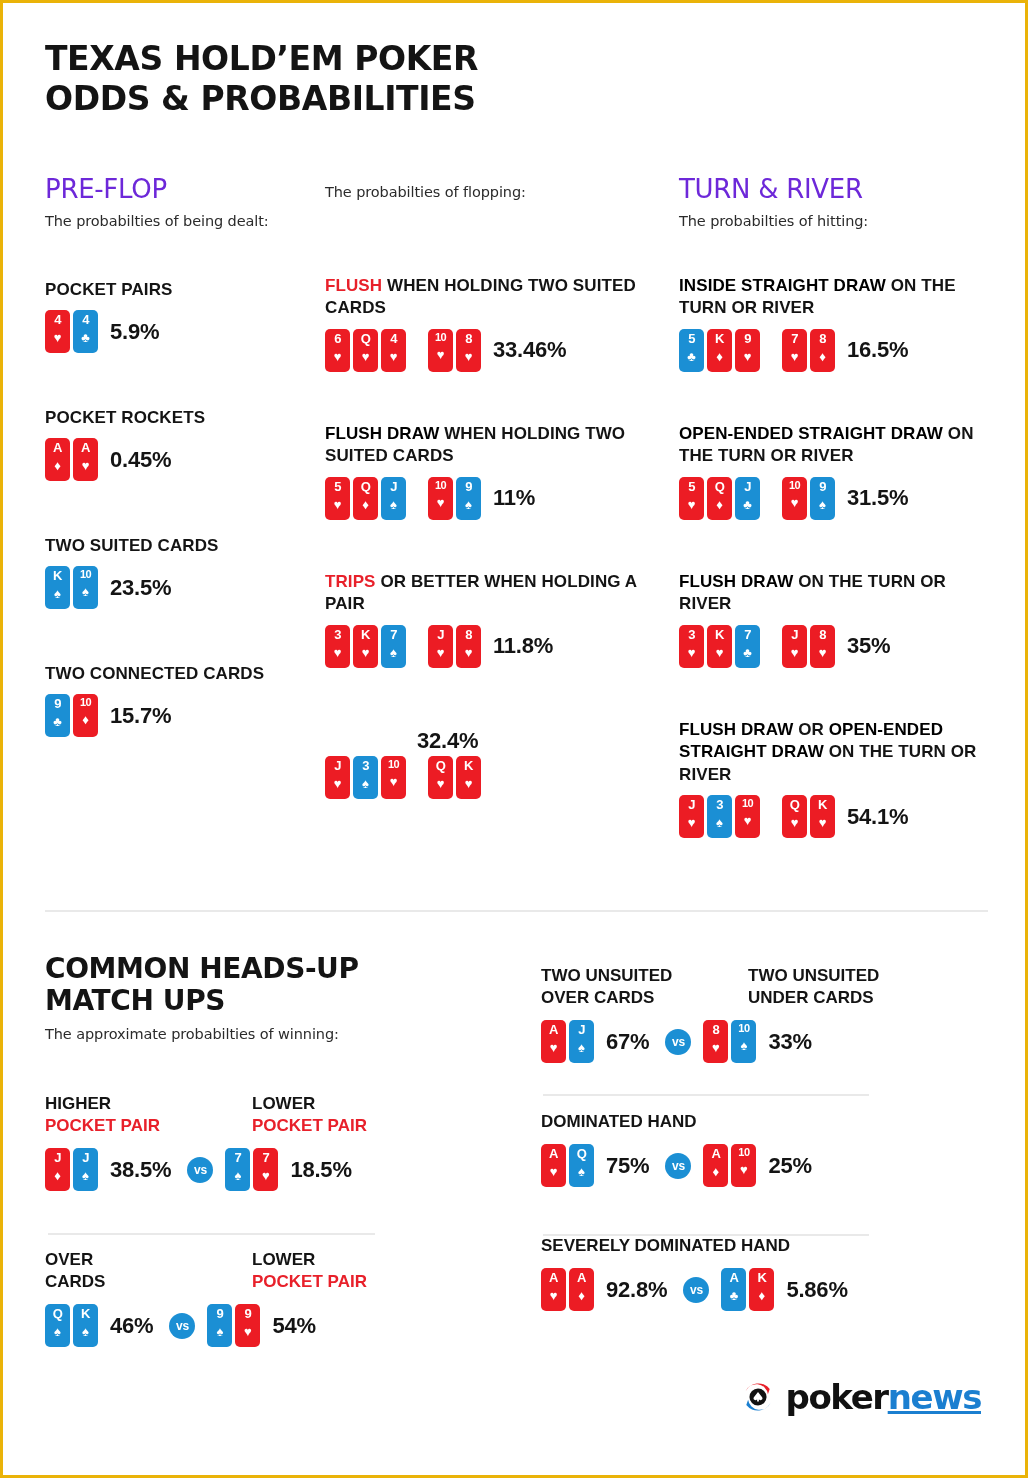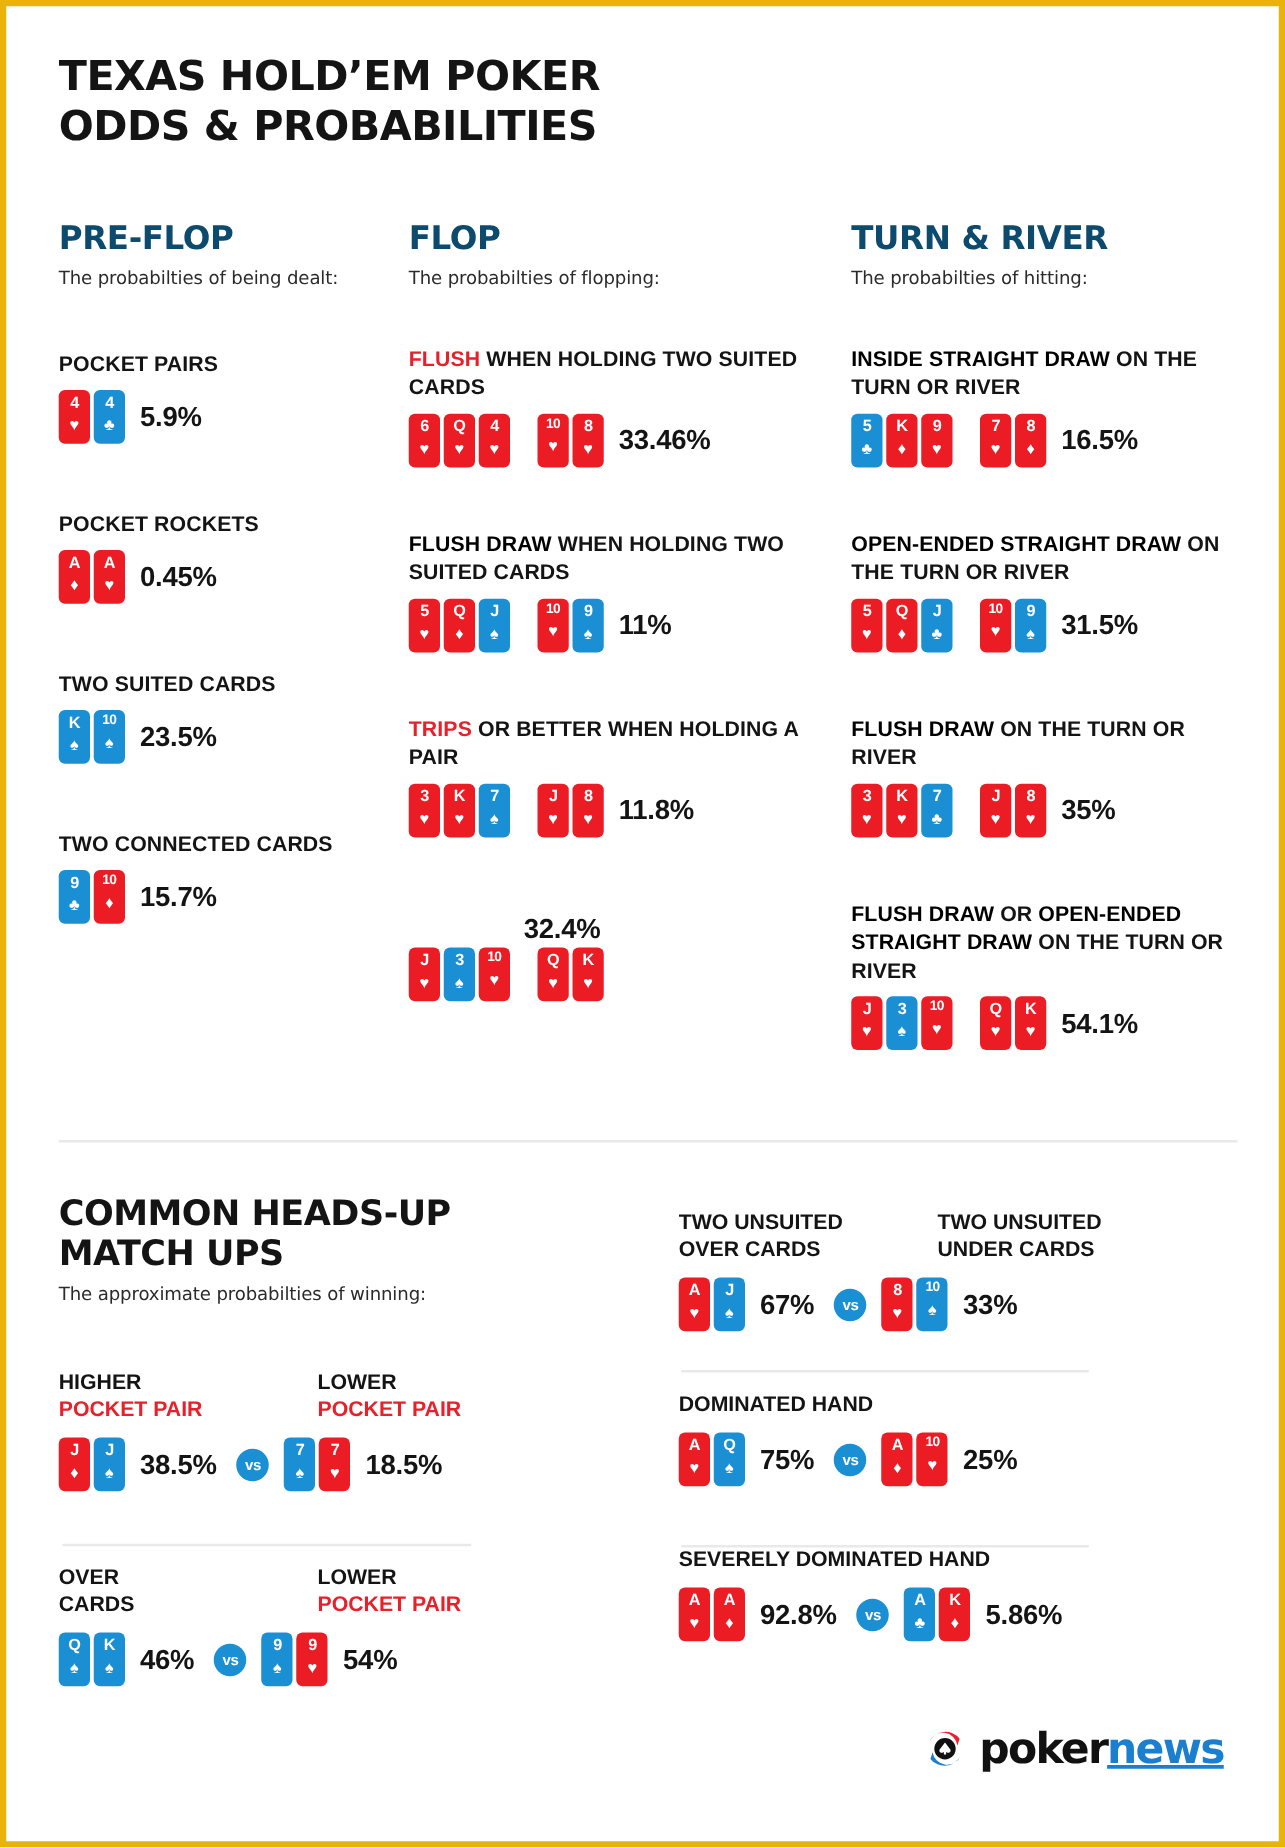--- a/index.html
+++ b/index.html
@@ -6,38 +6,38 @@
   html, body {
     width: 1028px; height: 1478px;
     background: #ffffff;
     font-family: "Liberation Sans", sans-serif;
     overflow: hidden;
   }
   .page {
     position: relative;
     width: 1028px; height: 1478px;
     background: #ffffff;
-    border: 5px solid #eab308;
+    border: 3px solid #eab308;
     padding: 0;
   }
 
   
   .title {
     position: absolute; left: 42px; top: 36px;
     font-size: 33px; font-weight: bold; line-height: 1.22;
     letter-spacing: -0.4px; color: #141414;
     font-family: "DejaVu Sans", sans-serif;
   }
   .title div { white-space: nowrap; }
 
   
   .col { position: absolute; }
   .col-head {
     font-family: "DejaVu Sans", sans-serif;
-    font-size: 26px; font-weight: bold; color: #0c4a6e;
+    font-size: 26px; font-weight: normal; color: #6d28d9;
     letter-spacing: -0.3px; line-height: 1.1;
   }
   .col-sub {
     margin-top: 9px;
     font-size: 14.5px; color: #2b2b2b; font-weight: normal;
     font-family: "DejaVu Sans", sans-serif;
     letter-spacing: -0.1px;
   }
 
   
@@ -206,21 +206,20 @@
             <div class="card red">
               <span class="rank ten">10</span>
               <span class="suit">♦</span>
             </div>
           </div>
           <span class="pct">15.7%</span>
         </div>
       </div>
     </div>
   <div class="col" id="col1" style="left:322px; top:172px; width:340px;">
-      <div class="col-head">FLOP</div>
       <div class="col-sub">The probabilties of flopping:</div>
       <div class="item" style="position: absolute; left: 0px; top: 100px; width: 100%;">
         <div class="item-label"><span class="red">FLUSH </span><span>WHEN HOLDING TWO SUITED CARDS</span></div>
         <div class="row">
           <div class="hand">
             <div class="card red">
               <span class="rank">6</span>
               <span class="suit">♥</span>
             </div>
             <div class="card red">

